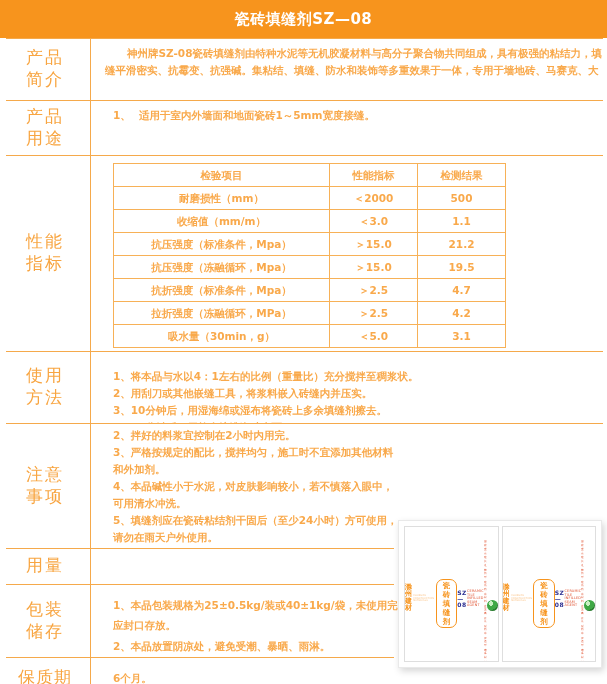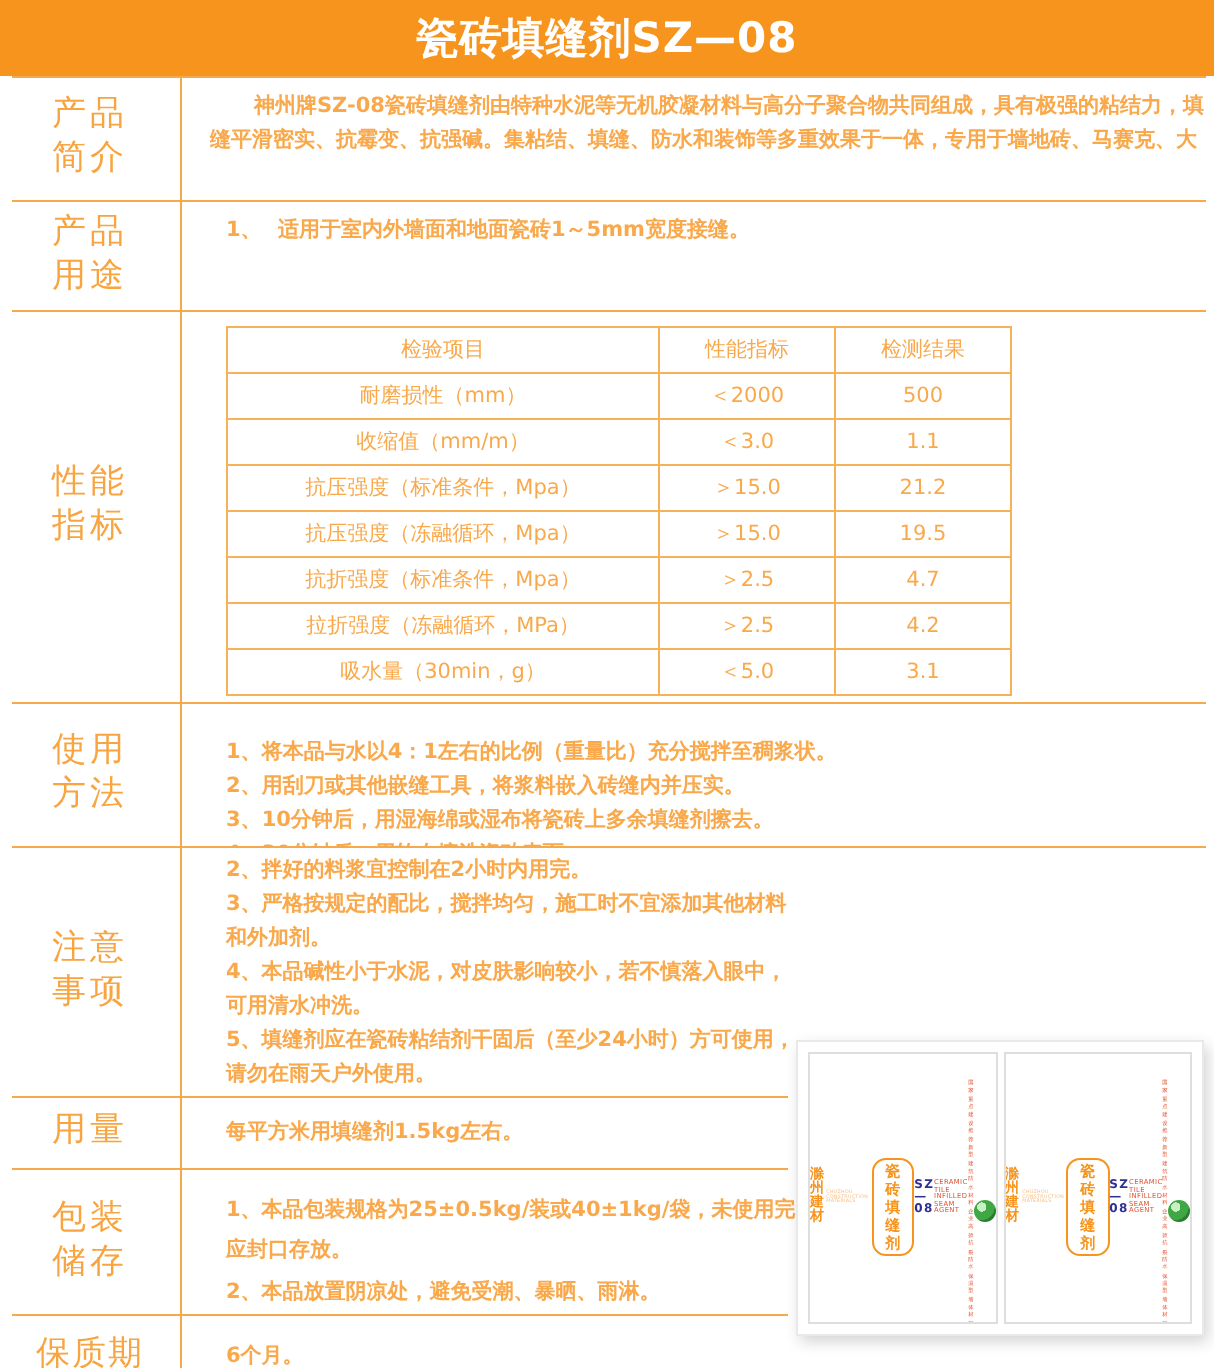--- a/index.html
+++ b/index.html
@@ -22,21 +22,21 @@
     left: 0; top: 0;
     width: 607px;
     height: 38px;
     background: #F7941D;
     display: flex;
     align-items: center;
     justify-content: center;
   }
   .banner-title {
     color: #ffffff;
-    font-size: 21px;
+    font-size: 15px;
     font-weight: bold;
     letter-spacing: 0.5px;
     line-height: 1;
   }
 
   
   .spec {
     position: absolute;
     left: 0;
     top: 38px;
@@ -106,21 +106,21 @@
   table.perf {
     border-collapse: collapse;
     margin-left: 22px;
     width: 392px;
     table-layout: fixed;
   }
   table.perf td, table.perf th {
     border: 1px solid #F7B157;
     text-align: center;
     font-size: 10.5px;
-    font-weight: normal;
+    font-weight: bold;
     color: #F9A94B;
     height: 22px;
     padding: 0;
     line-height: 22px;
     white-space: nowrap;
   }
   table.perf col.c1 { width: 216px; }
   table.perf col.c2 { width: 88px; }
   table.perf col.c3 { width: 88px; }
   table.perf tr.last td {
@@ -365,23 +365,20 @@
       <span class="nline">5、填缝剂应在瓷砖粘结剂干固后（至少24小时）方可使用，</span>
       <span class="nline">请勿在雨天户外使用。</span>
     </div>
   </div>
 
   <div class="row short-rule" style="height:36px;">
     <div class="label-cell">
       <span>用量</span>
     </div>
     <div class="divider"></div>
-    <div class="body-cell" style="padding-left:22px;display:flex;align-items:center;">
-      <span>每平方米用填缝剂1.5kg左右。</span>
-    </div>
   </div>
 
   <div class="row short-rule" style="height:73px;">
     <div class="label-cell">
       <span>包装</span>
       <span>储存</span>
     </div>
     <div class="divider"></div>
     <div class="body-cell" style="padding-left:22px;padding-top:11px;line-height:1.95;">
       <span class="nline">1、本品包装规格为25±0.5kg/装或40±1kg/袋，未使用完的材料</span>

